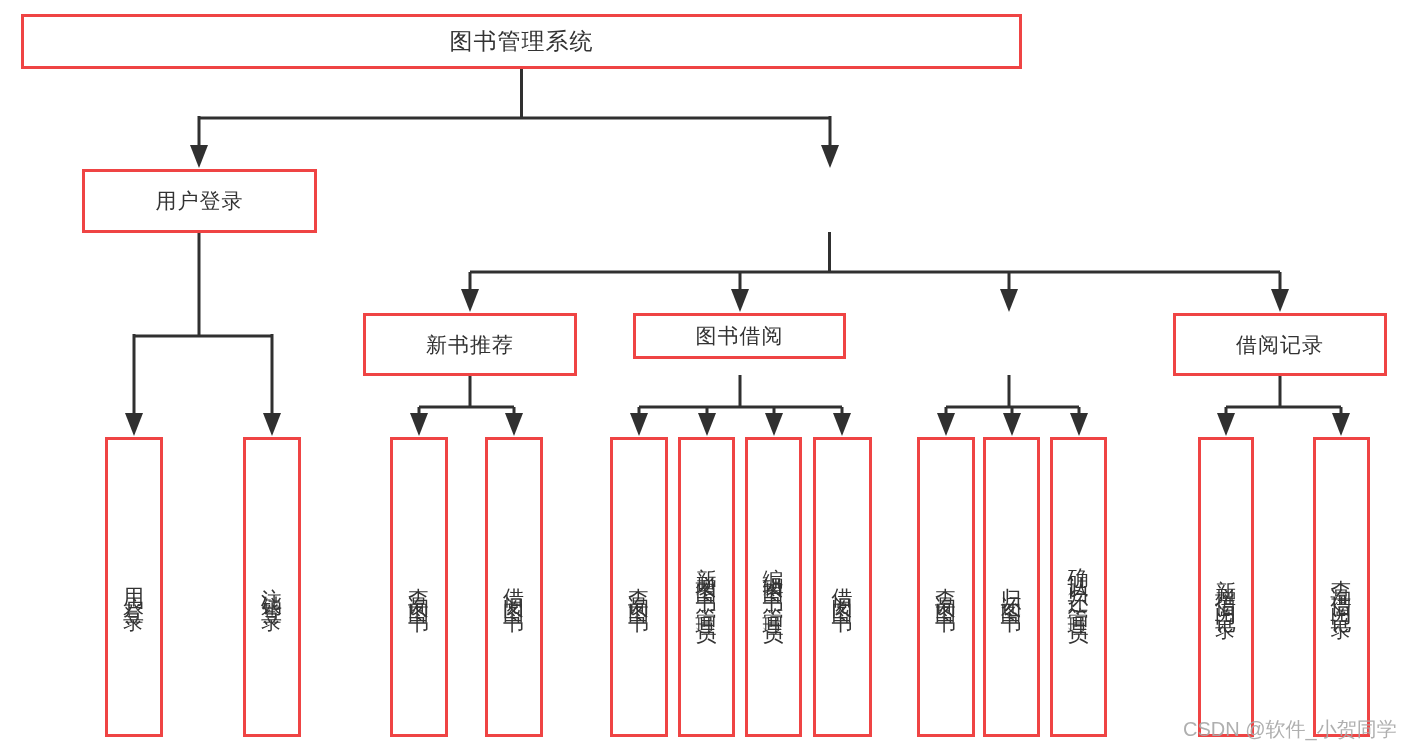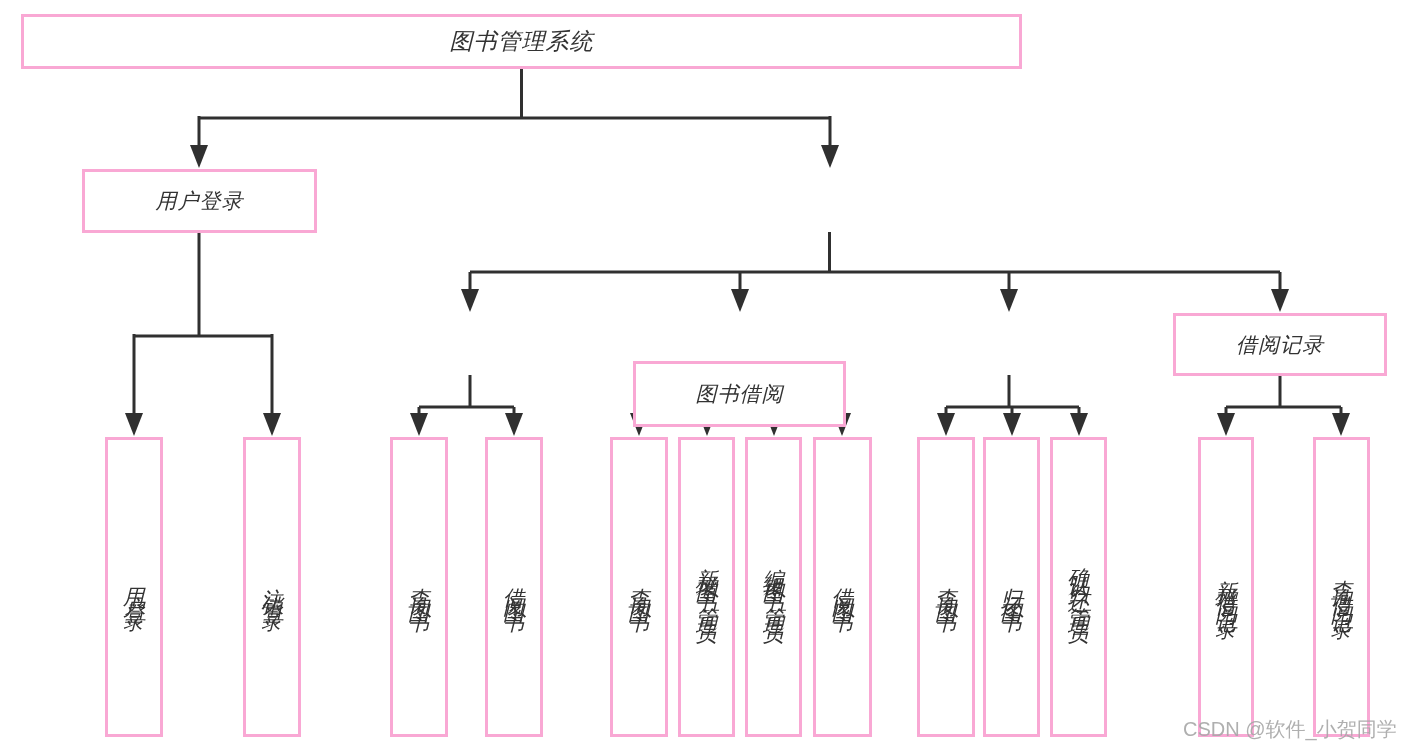--- a/index.html
+++ b/index.html
@@ -13,28 +13,27 @@
   }
   .connectors {
     position: absolute;
     left: 0; top: 0;
     width: 1405px; height: 747px;
     pointer-events: none;
   }
   .box {
     position: absolute;
     box-sizing: border-box;
-    border: 3px solid #f9a8d4;
+    border: 3px solid #ef4444;
     background: #ffffff;
     color: #333333;
     display: flex;
     align-items: center;
     justify-content: center;
     text-align: center;
-    font-style: italic;
   }
   .box.h {
     font-size: 21px;
     letter-spacing: 1px;
     white-space: nowrap;
   }
   .box.h.root { font-size: 23px; }
   .box.v {
     writing-mode: vertical-rl;
     text-orientation: mixed;
@@ -94,21 +93,22 @@
       <polygon points="1070,413 1088,413 1079,436"></polygon>
       <polygon points="1217,413 1235,413 1226,436"></polygon>
       <polygon points="1332,413 1350,413 1341,436"></polygon>
     </g>
   </svg>
 
   <div class="box h root" style="left:21px; top:14px; width:1001px; height:55px;">图书管理系统</div>
 
   <div class="box h" style="left:82px; top:169px; width:235px; height:64px;">用户登录</div>
 
-  <div class="box h" style="left:633px; top:313px; width:213px; height:66px;margin-top:48px;">图书借阅</div>
+  <div class="box h" style="left:363px; top:313px; width:214px; height:63px;">新书推荐</div>
+  <div class="box h" style="left:633px; top:313px; width:213px; height:46px;">图书借阅</div>
   <div class="box h" style="left:1173px; top:313px; width:214px; height:63px;">借阅记录</div>
 
   <div class="box v" style="left:105px; top:437px; width:58px; height:300px;">用户登录</div>
   <div class="box v" style="left:243px; top:437px; width:58px; height:300px;">注销登录</div>
 
   <div class="box v" style="left:390px; top:437px; width:58px; height:300px;">查询图书</div>
   <div class="box v" style="left:485px; top:437px; width:58px; height:300px;">借阅图书</div>
 
   <div class="box v" style="left:610px; top:437px; width:58px; height:300px;">查询图书</div>
   <div class="box v" style="left:678px; top:437px; width:57px; height:300px;">新增图书（管理员）</div>

